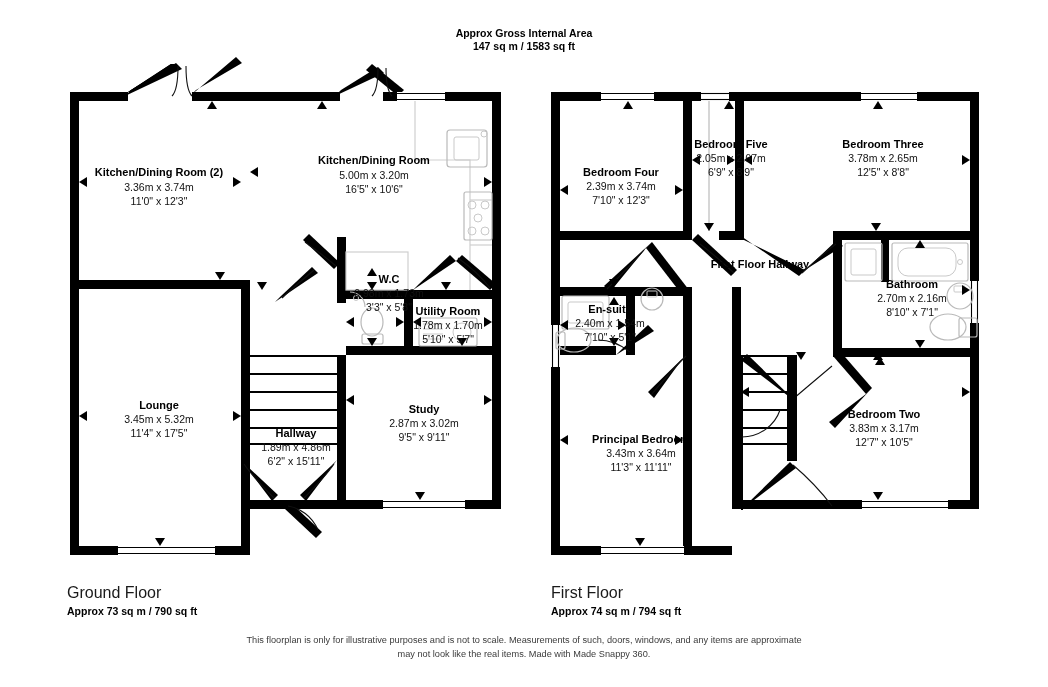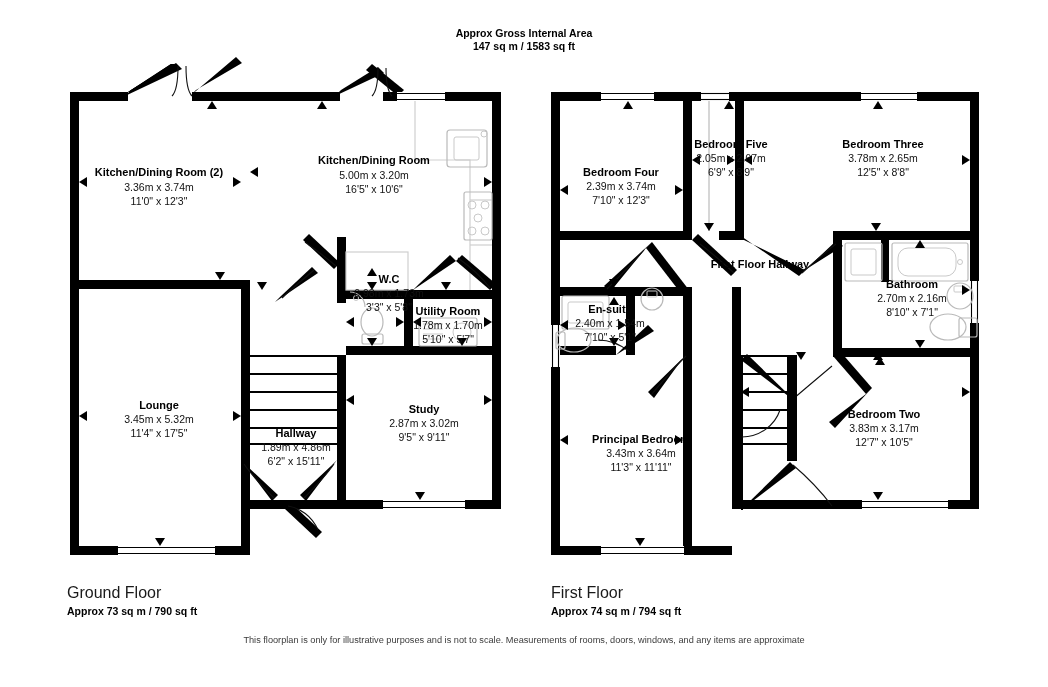--- a/index.html
+++ b/index.html
@@ -475,14 +475,15 @@
       <text class="rm-dim" x="884" y="432">3.83m x 3.17m</text>
       <text class="rm-dim" x="884" y="446">12'7" x 10'5"</text>
     </g>
 
     <text class="floor-name" x="551" y="598">First Floor</text>
     <text class="floor-area" x="551" y="615">Approx 74 sq m / 794 sq ft</text>
   </g>
 </svg>
 
 <div class="disclaimer">
-  <span>This floorplan is only for illustrative purposes and is not to scale. Measurements of rooms, doors, windows, and any items are approximate</span>
+  <span>This floorplan is only for illustrative purposes and is not to scale. Measurements of such, doors, windows, and any items are approximate</span>
+  <span>may not look like the real items. Made with Made Snappy 360.</span>
 </div>
 
 </body></html>

